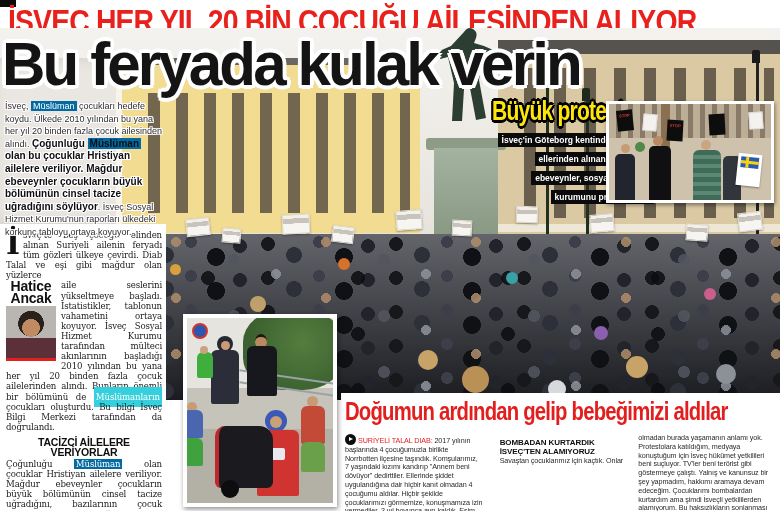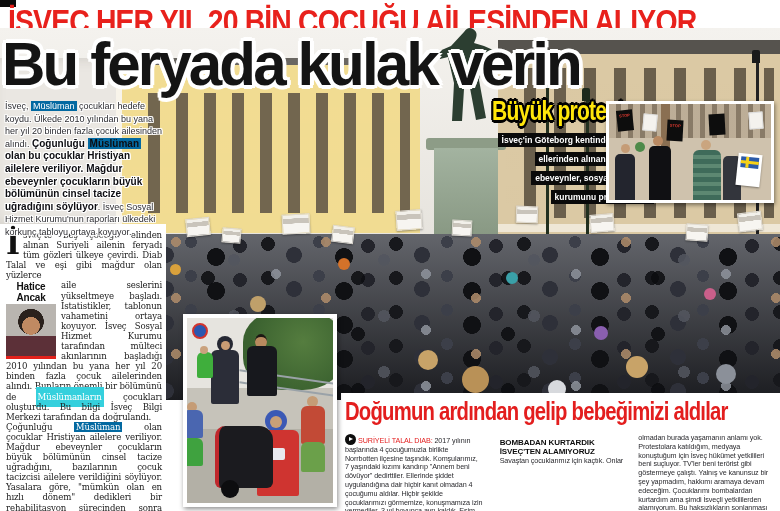--- a/index.html
+++ b/index.html
@@ -73,21 +73,21 @@
   
   .left-col{left:0;top:224px;width:166px;bottom:0;background:#fff;z-index:4;
             padding:6px 4px 0 6px;box-sizing:border-box;
             font-family:"DejaVu Serif","Liberation Serif",serif;
             font-size:8.6px;line-height:10.1px;letter-spacing:-.15px;color:#222;text-align:justify;}
   .left-col p{margin:0;}
   .dropcap{float:left;font-size:30px;line-height:25px;font-weight:bold;color:#111;
            margin:1px 3px 0 0;}
   .author-box{float:left;width:50px;margin:2px 5px 1px 0;border-bottom:3px solid #e3211c;
               text-align:center;background:#fff;}
-  .author-name{font-family:"Liberation Sans",sans-serif;font-weight:bold;font-size:10px;
+  .author-name{font-family:"Liberation Sans",sans-serif;font-weight:bold;font-size:14px;
                line-height:8.5px;color:#111;letter-spacing:-.2px;}
   .author-photo{height:52px;margin-top:1px;
      background:
        radial-gradient(circle 9px at 50% 42%,#c08a62 97%,transparent),
        radial-gradient(circle 13px at 50% 34%,#2a211c 97%,transparent),
        linear-gradient(#b9b5b0 0 32px,#5c3038 32px);}
   .subhead{font-family:"Liberation Sans",sans-serif;font-weight:bold;font-size:10.5px;
            letter-spacing:-.2px;text-align:center;margin:5px 0 2px;color:#0d0d0d;}
 
   
@@ -208,20 +208,21 @@
   <p><span class="dropcap">İ</span><span><span>sveç'te beş çocuğu elinden alınan Suriyeli ailenin feryadı tüm gözleri ülkeye çevirdi. Diab Talal ve eşi gibi mağdur olan yüzlerce</span></span></p>
   <p>
     <span class="author-box">
       <span class="author-name">
         <span>Hatice</span><br>
         <span>Ancak</span>
       </span>
       <span class="author-photo" style="display:block;"></span>
     </span><span><span>aile seslerini yükseltmeye başladı. İstatistikler, tablonun vahametini ortaya koyuyor. İsveç Sosyal Hizmet Kurumu tarafından mülteci akınlarının başladığı 2010 yılından bu yana her yıl 20 binden fazla çocuk ailelerinden alındı. Bunların önemli bir bölümünü de </span><span class="hl-cyan">Müslümanların</span><span> çocukları oluşturdu. Bu bilgi İsveç Bilgi Merkezi tarafından da doğrulandı.</span></span>
   </p>
+  <h3 class="subhead">TACİZCİ AİLELERE VERİYORLAR</h3>
   <p><span><span>Çoğunluğu </span><span class="hl-green">Müslüman</span><span> olan çocuklar Hristiyan ailelere veriliyor. Mağdur ebeveynler çocukların büyük bölümünün cinsel tacize uğradığını, bazılarının çocuk tacizcisi ailelere verildiğini söylüyor. Yasalara göre, "mümkün olan en hızlı dönem" dedikleri bir rehabilitasyon sürecinden sonra çocukların ailelerine geri verilmesi gerekiyor. Ancak sistem ailelerin aleyhine işliyor. Yeni Şafak'a konuşan aileler, çocuğunu yıllarca alamayan insanlar olduğunu anlatıyor.</span></span></p>
 </div>
 
 <div class="abs protest-badge">Büyük protesto</div>
 <div class="abs protest-caption">
   <span>İsveç'in Göteborg kentinde çocukları</span><br>
   <span>ellerinden alınan Müslüman</span><br>
   <span>ebeveynler, sosyal hizmetler</span><br>
   <span>kurumunu protesto etti.</span>
 </div>

